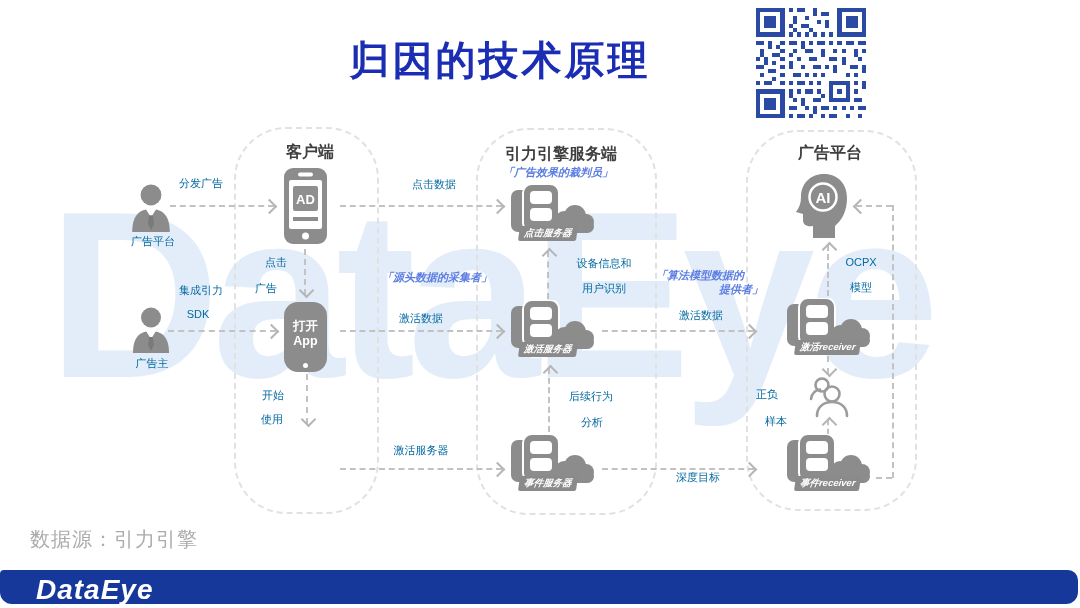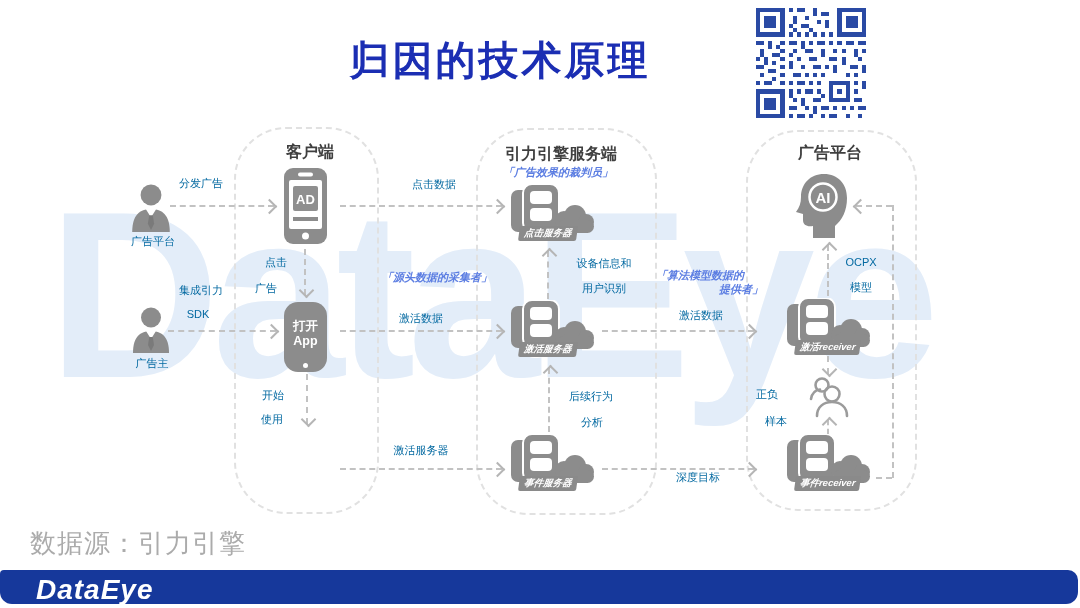--- a/index.html
+++ b/index.html
@@ -40,21 +40,21 @@
   .srv-label{position:absolute;left:9px;bottom:1px;background:#8a8a8a;color:#fff;
              font-size:9.5px;font-weight:bold;font-style:italic;padding:1px 5px;
              border-radius:2px;transform:skewX(-8deg);white-space:nowrap;}
   .dphone{position:absolute;width:43px;height:70px;background:#8c8c8c;border-radius:14px;
           color:#fff;font-weight:bold;font-size:12.5px;line-height:1.2;display:flex;
           flex-direction:column;align-items:center;justify-content:center;
           padding-bottom:6px;box-sizing:border-box;z-index:2;text-align:center;}
   .dphone .dot{position:absolute;bottom:4px;left:50%;width:5px;height:5px;margin-left:-2.5px;
                border-radius:50%;background:#fff;}
   
-  .source-note{position:absolute;left:30px;top:526px;font-size:26px;letter-spacing:1px;
+  .source-note{position:absolute;left:30px;top:526px;font-size:20px;letter-spacing:1px;
                color:#ababab;z-index:3;}
   .footer-bar{position:absolute;left:0;top:570px;width:1078px;height:34px;background:#16389b;
               border-radius:4px 10px 12px 12px;z-index:3;}
   .footer-logo{position:absolute;left:36px;top:574px;font-size:28px;font-weight:bold;
                letter-spacing:1px;color:#fff;z-index:4;font-style:italic;}
   .footer-credit{position:absolute;left:597px;top:559px;font-size:30px;font-weight:bold;
                  color:#fff;z-index:4;white-space:nowrap;letter-spacing:1px;
                  text-shadow:-2px 0 #0b2a78,2px 0 #0b2a78,0 -2px #0b2a78,0 2px #0b2a78,
                  -2px -2px #0b2a78,2px 2px #0b2a78,-2px 2px #0b2a78,2px -2px #0b2a78;}
 </style>

